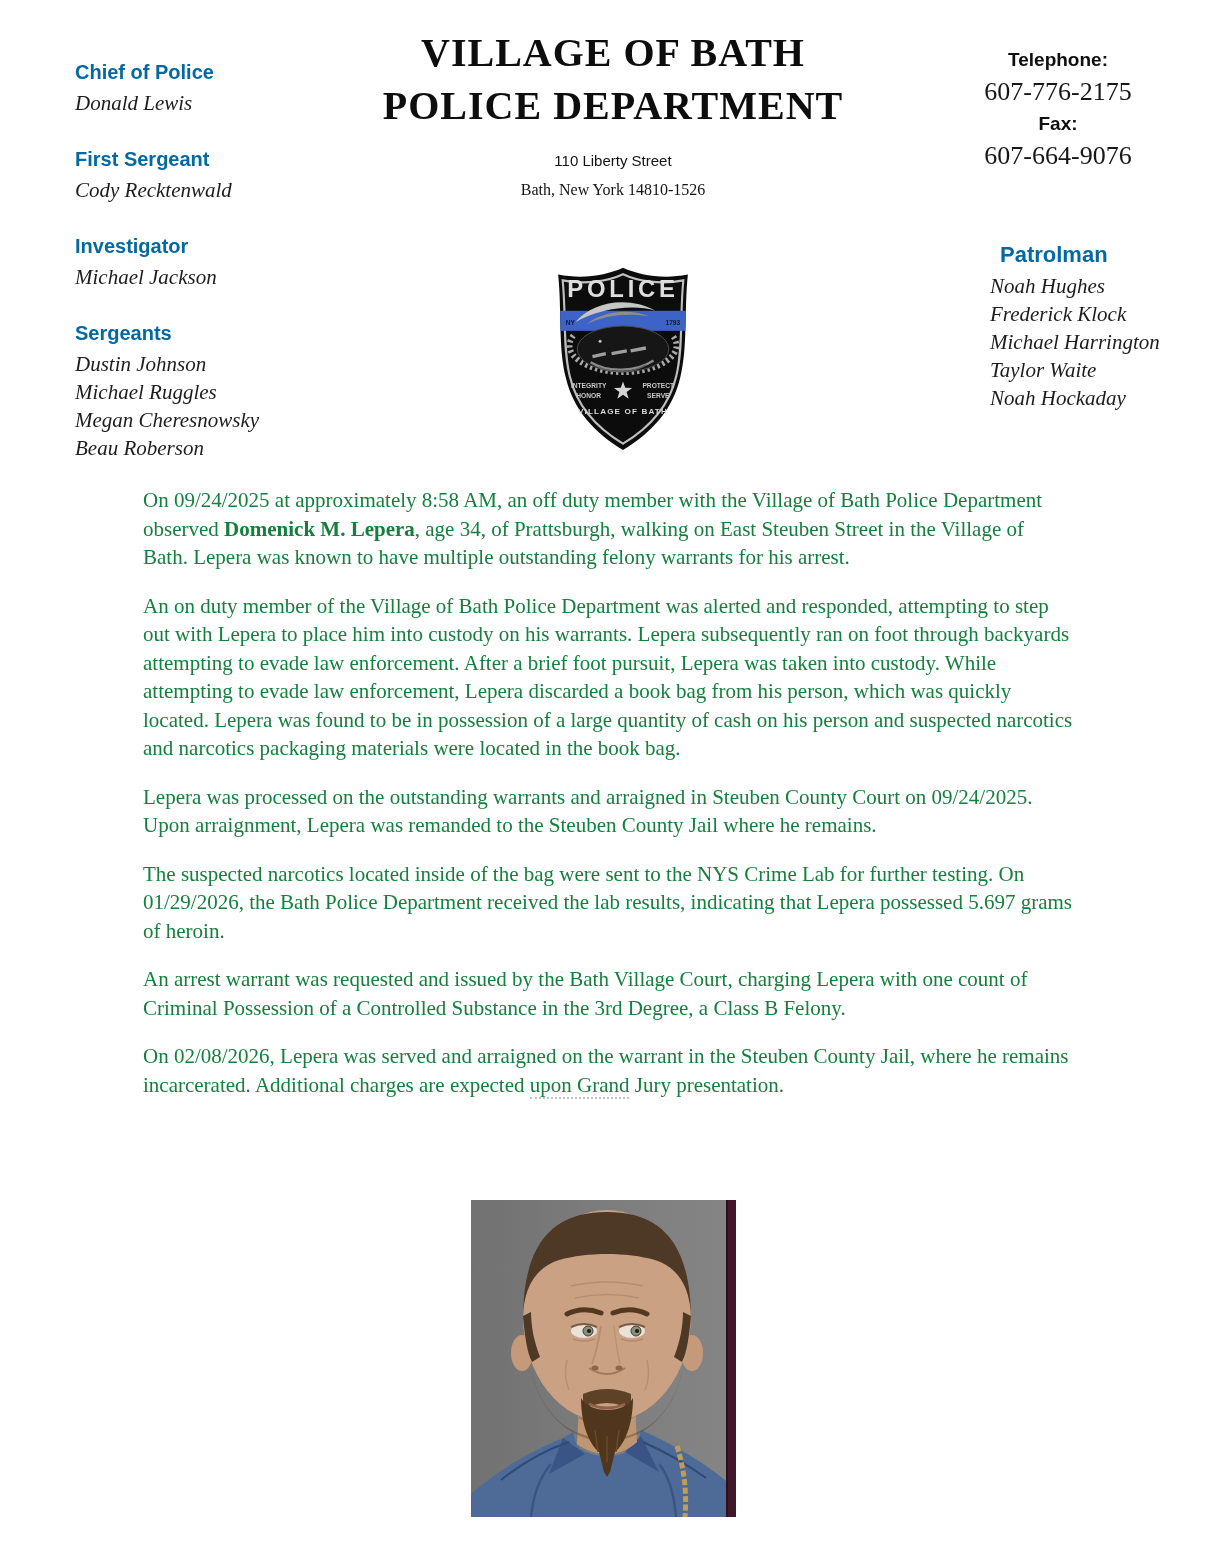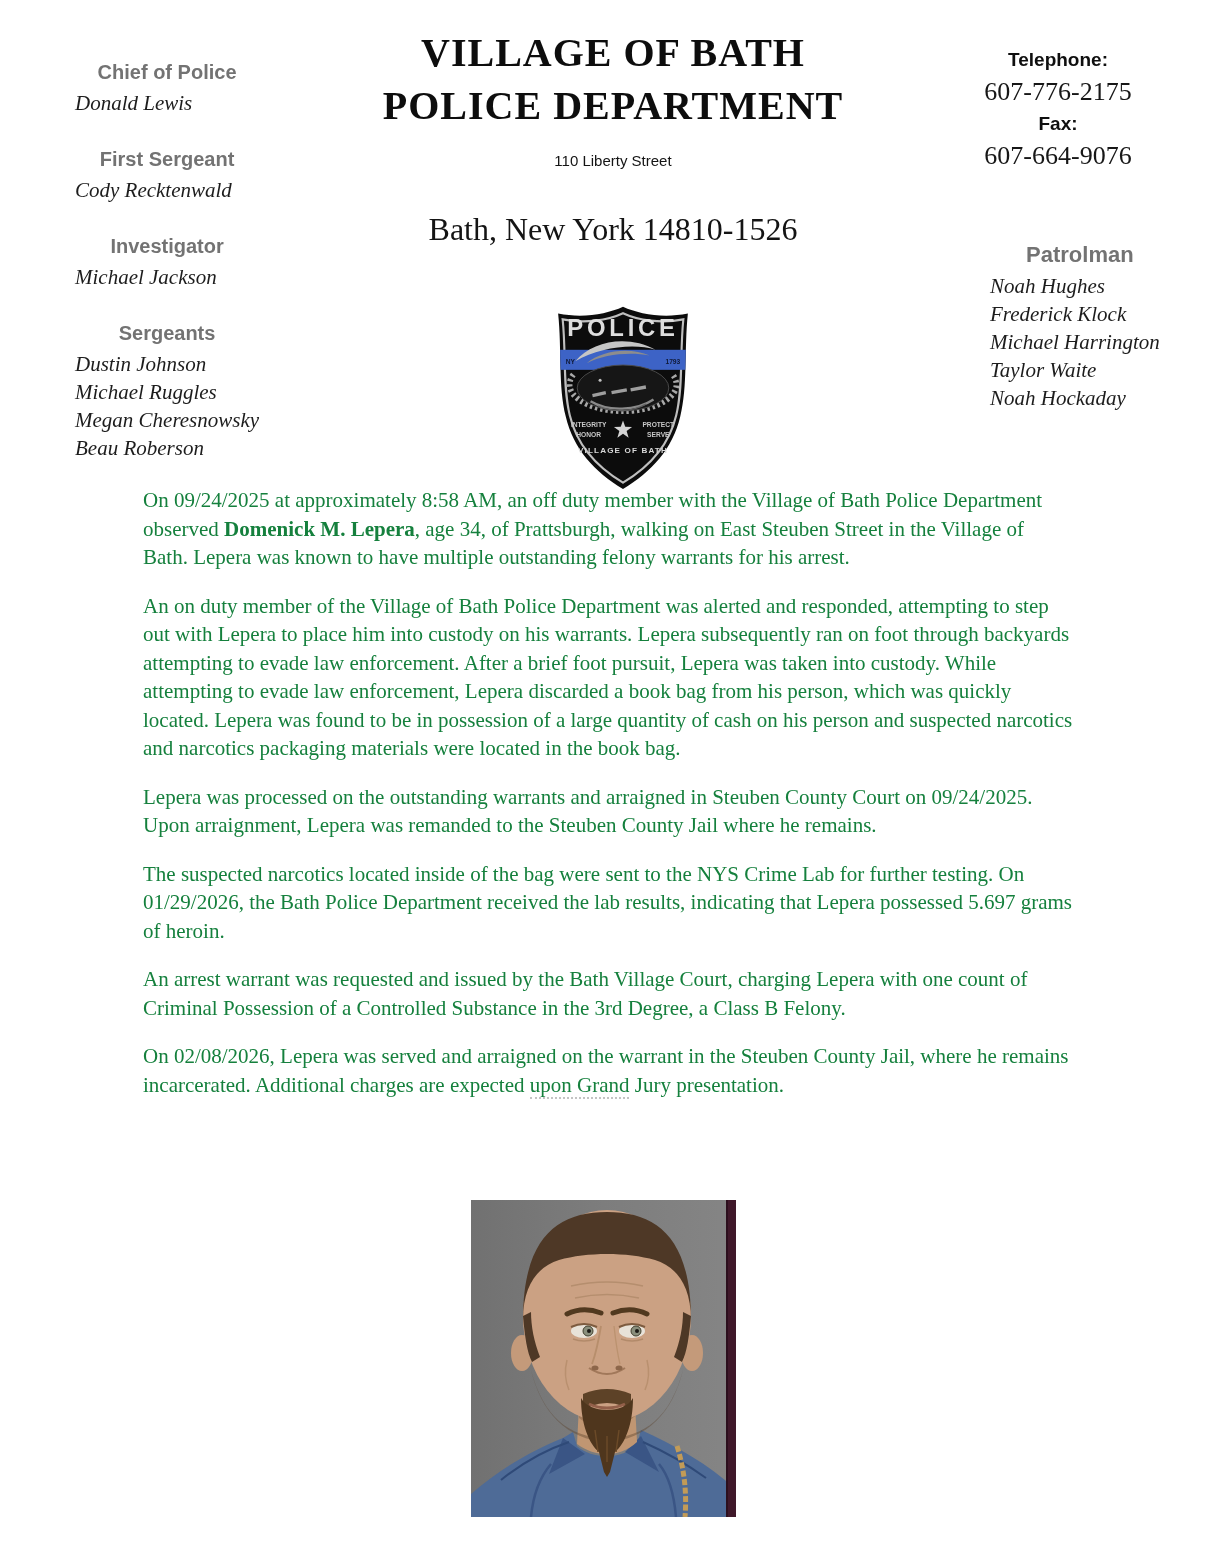--- a/index.html
+++ b/index.html
@@ -3,28 +3,28 @@
 <meta charset="utf-8">
 <style>
   html,body{margin:0;padding:0;background:#ffffff;}
   .page{position:relative;width:1206px;height:1545px;background:#ffffff;overflow:hidden;
         font-family:"Liberation Serif",serif;color:#161616;}
 
   
   .left-roster{position:absolute;left:75px;top:60px;}
   .roster-group{margin-bottom:30px;}
   .roster-title{font-family:"Liberation Sans",sans-serif;font-weight:bold;font-size:20px;
-                line-height:24px;color:#737373;margin-bottom:5px;text-align:center;}
+                line-height:24px;color:#0369a1;margin-bottom:5px;}
   .roster-name{font-style:italic;font-size:21px;line-height:28px;color:#1d1d1d;}
 
   
   .center-head{position:absolute;left:303px;top:26px;width:620px;text-align:center;}
   .agency-title{font-weight:bold;font-size:40px;line-height:53px;letter-spacing:1px;color:#0d0d0d;}
   .address-1{font-family:"Liberation Sans",sans-serif;font-size:15px;line-height:29px;margin-top:14px;color:#141414;}
-  .address-2{font-size:32px;line-height:30px;color:#141414;margin-top:39px;}
+  .address-2{font-size:16px;line-height:30px;color:#141414;}
   .badge-wrap{margin-top:60px;position:relative;left:10px;}
 
   
   .contact{position:absolute;left:963px;top:44px;width:190px;text-align:center;}
   .contact-label{font-family:"Liberation Sans",sans-serif;font-weight:bold;font-size:19px;line-height:31px;color:#0f0f0f;}
   .contact-number{font-size:26px;line-height:33px;color:#171717;}
   .right-roster{position:absolute;left:990px;top:243px;}
   .right-roster .roster-title{font-size:22px;margin-left:10px;}
 
   

